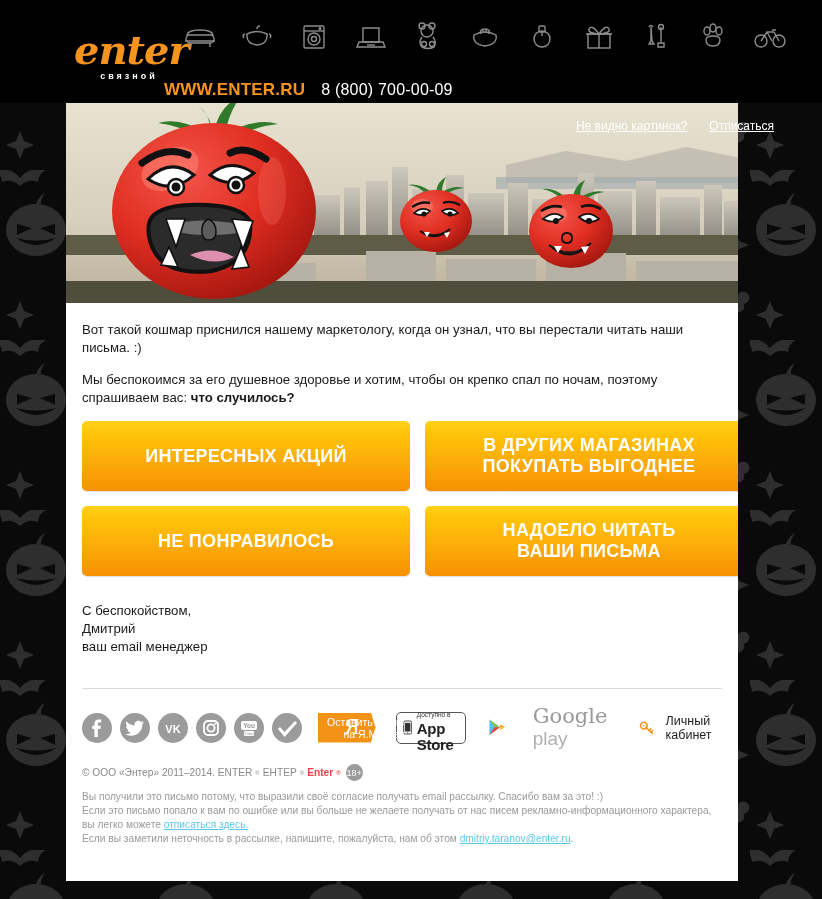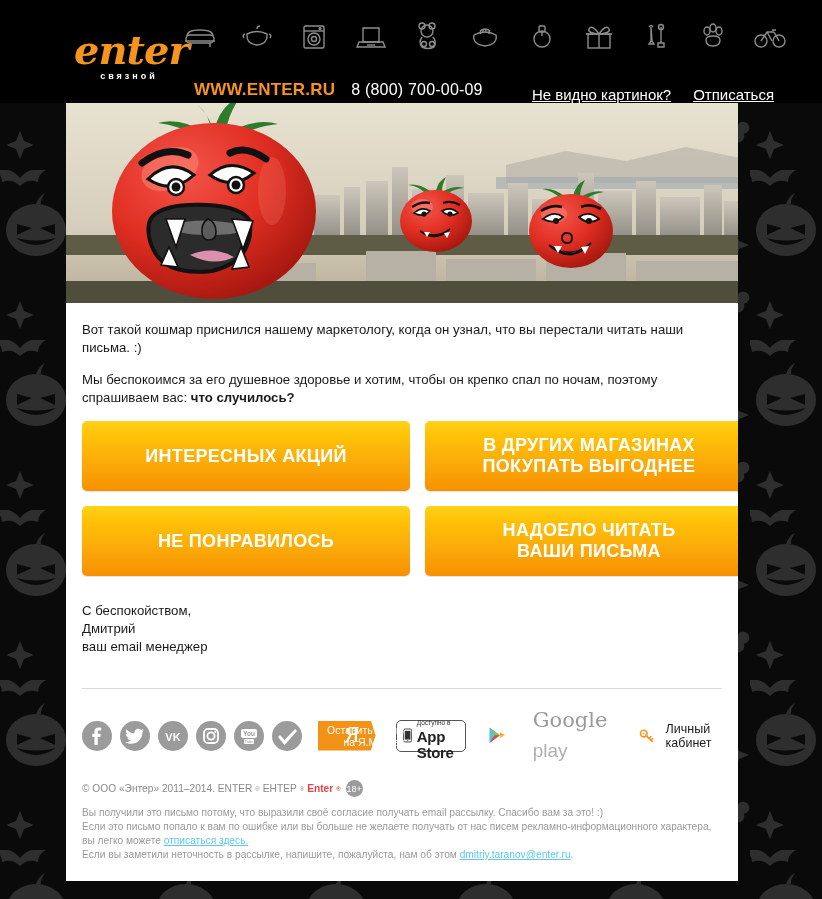--- a/index.html
+++ b/index.html
@@ -52,38 +52,39 @@
   }
 
   #cat-icons {
     position: absolute; left: 182px; top: 18px;
     display: flex; gap: 21px; align-items: center;
   }
   .cat-icon { width: 36px; height: 36px; display:block; }
   .cat-icon svg { display:block; }
 
   #header-line2 {
-    position: absolute; left: 194px; top: 80px;
+    position: absolute; left: 164px; top: 80px;
     display: flex; align-items: baseline; gap: 16px;
   }
   #site-url {
     color: #F7941E; font-weight: bold; font-size: 17px;
     letter-spacing: 0.2px;
   }
   #phone {
     color: #ffffff; font-size: 16px; letter-spacing: 0.2px;
   }
 
   #header-links {
     position: absolute; right: 48px; top: 86px;
     display: flex; gap: 22px;
   }
   #header-links a {
-    color: #ffffff; font-size: 15px;
+    color: #ffffff; font-size: 12px;
     text-decoration: underline;
+    margin-top: 33px;
   }
 
   
   #card {
     position: absolute;
     left: 66px; top: 103px;
     width: 672px; height: 778px;
     background: #ffffff;
     z-index: 4;
     overflow: hidden;
@@ -196,21 +197,21 @@
   }
   #appstore .txt-top { font-size: 6.5px; color:#333; line-height:7px; }
   #appstore .txt-main { font-size: 15px; font-weight: bold; color:#222; line-height:16px; letter-spacing:-0.3px;}
 
   #gplay {
     margin-left: 14px;
     display: flex; align-items: center; gap: 6px; cursor: pointer;
   }
   #gplay .gp-text {
     font-family: "DejaVu Serif", serif;
-    font-size: 21px; color: #9a9a9a; line-height: 30px; margin-left: 20px;
+    font-size: 21px; color: #9a9a9a; line-height: 22px; margin-left: 20px;
   }
   #gplay .gp-text .play { font-family:"Liberation Sans", sans-serif; font-size:19px; color:#b0b0b0; }
 
   #lk {
     margin-left: 16px;
     display: flex; align-items: center; gap: 11px; cursor: pointer;
   }
   #lk .lk-label { font-size: 12.5px; color: #222; }
 
   #legal {

